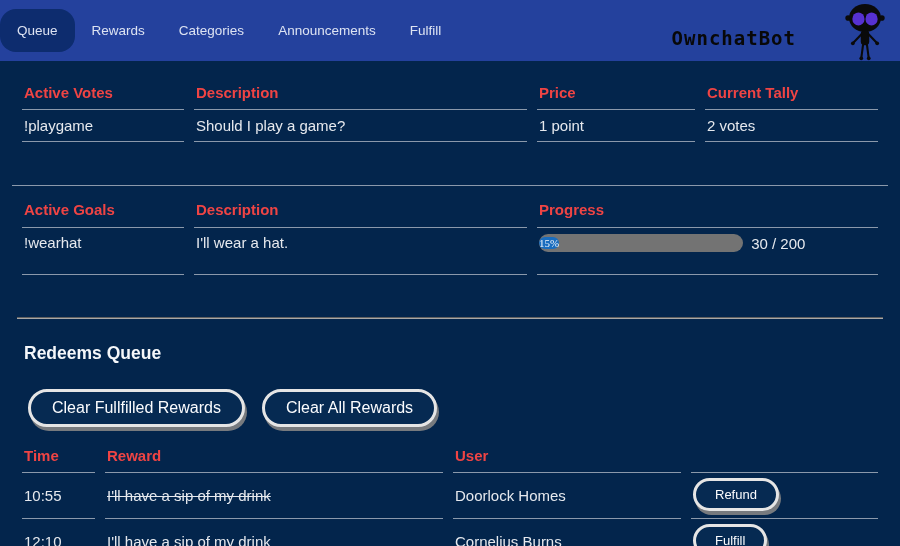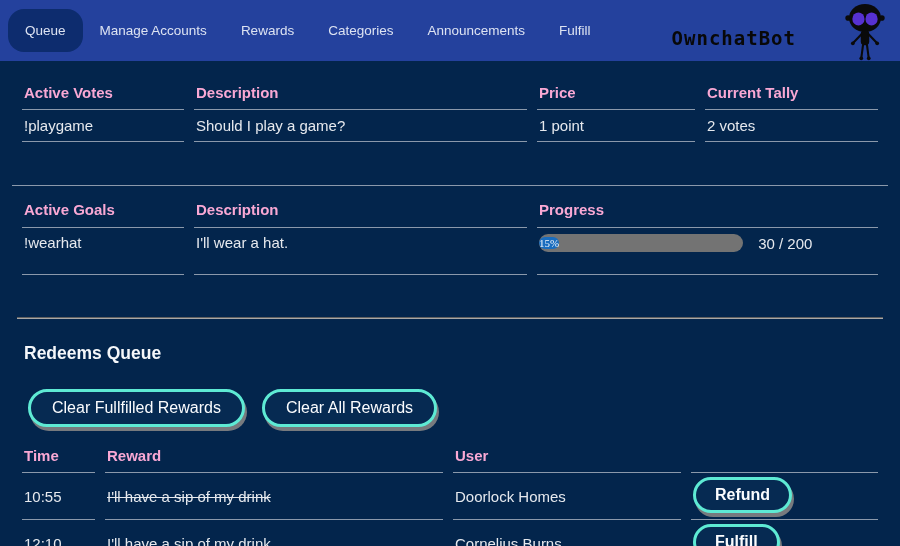--- a/index.html
+++ b/index.html
@@ -15,21 +15,21 @@
     position: relative;
     height: 61px;
     background: #24419d;
     display: flex;
     align-items: center;
   }
   .nav-list {
     display: flex;
     align-items: center;
     list-style: none;
-    padding-left: 8px;
+    padding-left: 0;
     height: 100%;
   }
   .nav-item {
     display: flex;
     align-items: center;
     padding: 0 17px;
     font-size: 13.5px;
     color: #dde3f2;
     cursor: pointer;
     white-space: nowrap;
@@ -70,21 +70,21 @@
   }
   th, td {
     text-align: left;
     font-size: 15px;
     color: #e6e9ee;
     border-bottom: 1px solid rgba(185,192,203,0.75);
     padding: 7px 2px;
     white-space: nowrap;
     overflow: hidden;
   }
-  th { font-weight: bold; color: #f9a8d4; }
+  th { font-weight: bold; color: #ef4444; }
 
   .votes-table { margin-top: 16px; }
   .votes-table th { padding: 7px 2px 8px 2px; }
 
   .goals-table {
     margin-top: 43px;
     border-top: 1px solid rgba(185,192,203,0.75);
   }
   .goals-table th { padding: 15px 2px 9px 2px; }
   .goals-table td { padding: 5px 2px 22px 2px; }
@@ -105,21 +105,21 @@
     border-radius: 9px;
     color: #eef4fb;
     font-size: 11px;
     line-height: 18px;
     text-align: center;
     min-width: 30px;
   }
   .progress-text {
     display: inline-block;
     vertical-align: middle;
-    margin-left: 11px;
+    margin-left: 4px;
     font-size: 15px;
   }
 
   .divider {
     border: none;
     height: 2px;
     margin: 42px 5px 0 5px;
     background: #8c8c8c;
     border-top: 1px solid #606060;
     border-bottom: 1px solid #a8a8a8;
@@ -129,54 +129,52 @@
     margin: 24px 0 0 12px;
     font-size: 17.5px;
     font-weight: bold;
     color: #f5f7fa;
   }
 
   .btn {
     font-family: "Liberation Sans", "DejaVu Sans", sans-serif;
     background: #062a52;
     color: #fbfcfe;
-    border: 3px solid #5eead4;
+    border: 3px solid #e5e5e5;
     border-radius: 22px;
     box-shadow: 2px 4px 0 rgba(132,132,132,0.9);
     cursor: pointer;
     text-align: center;
   }
   .btn-large {
     font-size: 16px;
     padding: 7px 21px;
   }
   .btn-row {
     margin: 25px 0 0 16px;
     display: flex;
     gap: 17px;
   }
   .btn-small {
-    font-size: 16px;
+    font-size: 13px;
     padding: 6px 19px;
     border-radius: 19px;
-    font-weight: bold;
   }
 
   .redeems-table { margin-top: 14px; }
   .redeems-table th { padding: 6px 2px 8px 2px; }
   .redeems-table td { padding: 14px 2px; }
   .redeems-table td.action-cell { padding: 4px 2px 6px 2px; }
 </style>
 </head>
 <body>
 
 <div class="navbar">
   <ul class="nav-list">
     <li class="nav-item active">Queue</li>
-    <li class="nav-item">Manage Accounts</li>
     <li class="nav-item">Rewards</li>
     <li class="nav-item">Categories</li>
     <li class="nav-item">Announcements</li>
     <li class="nav-item">Fulfill</li>
   </ul>
   <div class="brand">
     <span class="brand-text">OwnchatBot</span>
     <svg class="brand-bot" viewBox="0 0 60 64">
 
       <circle cx="12" cy="16" r="3" fill="#0a0a0a"></circle>

